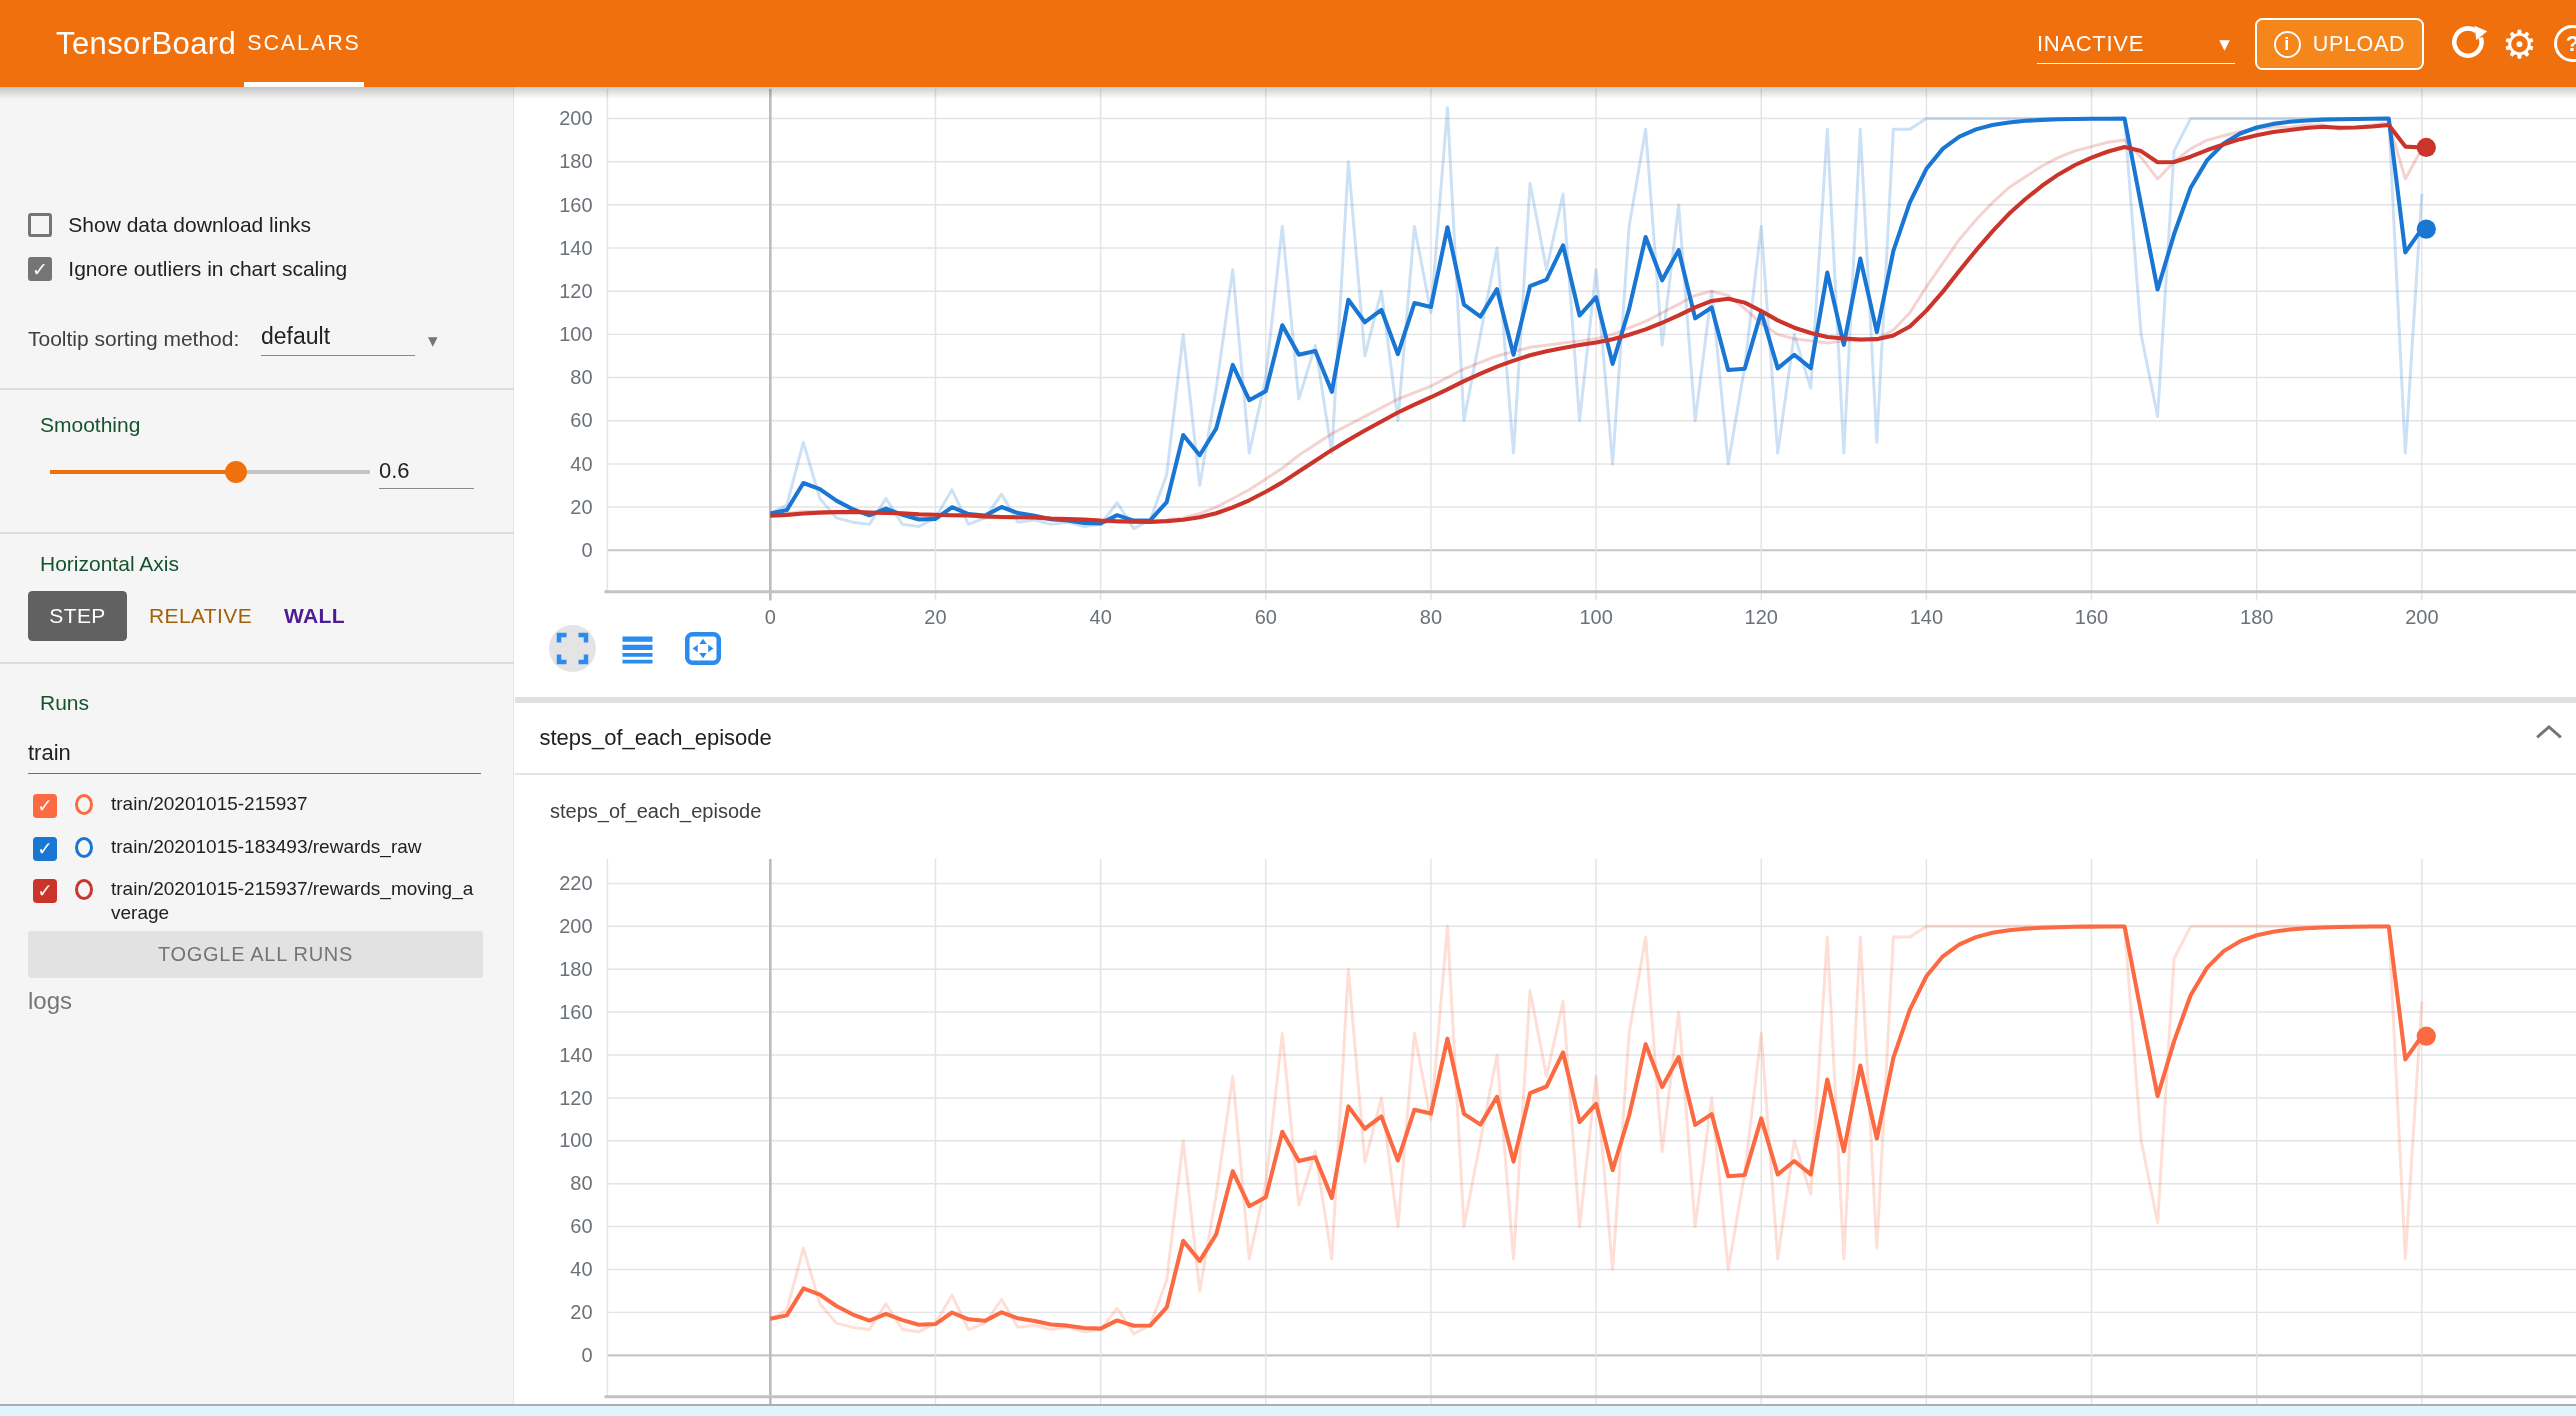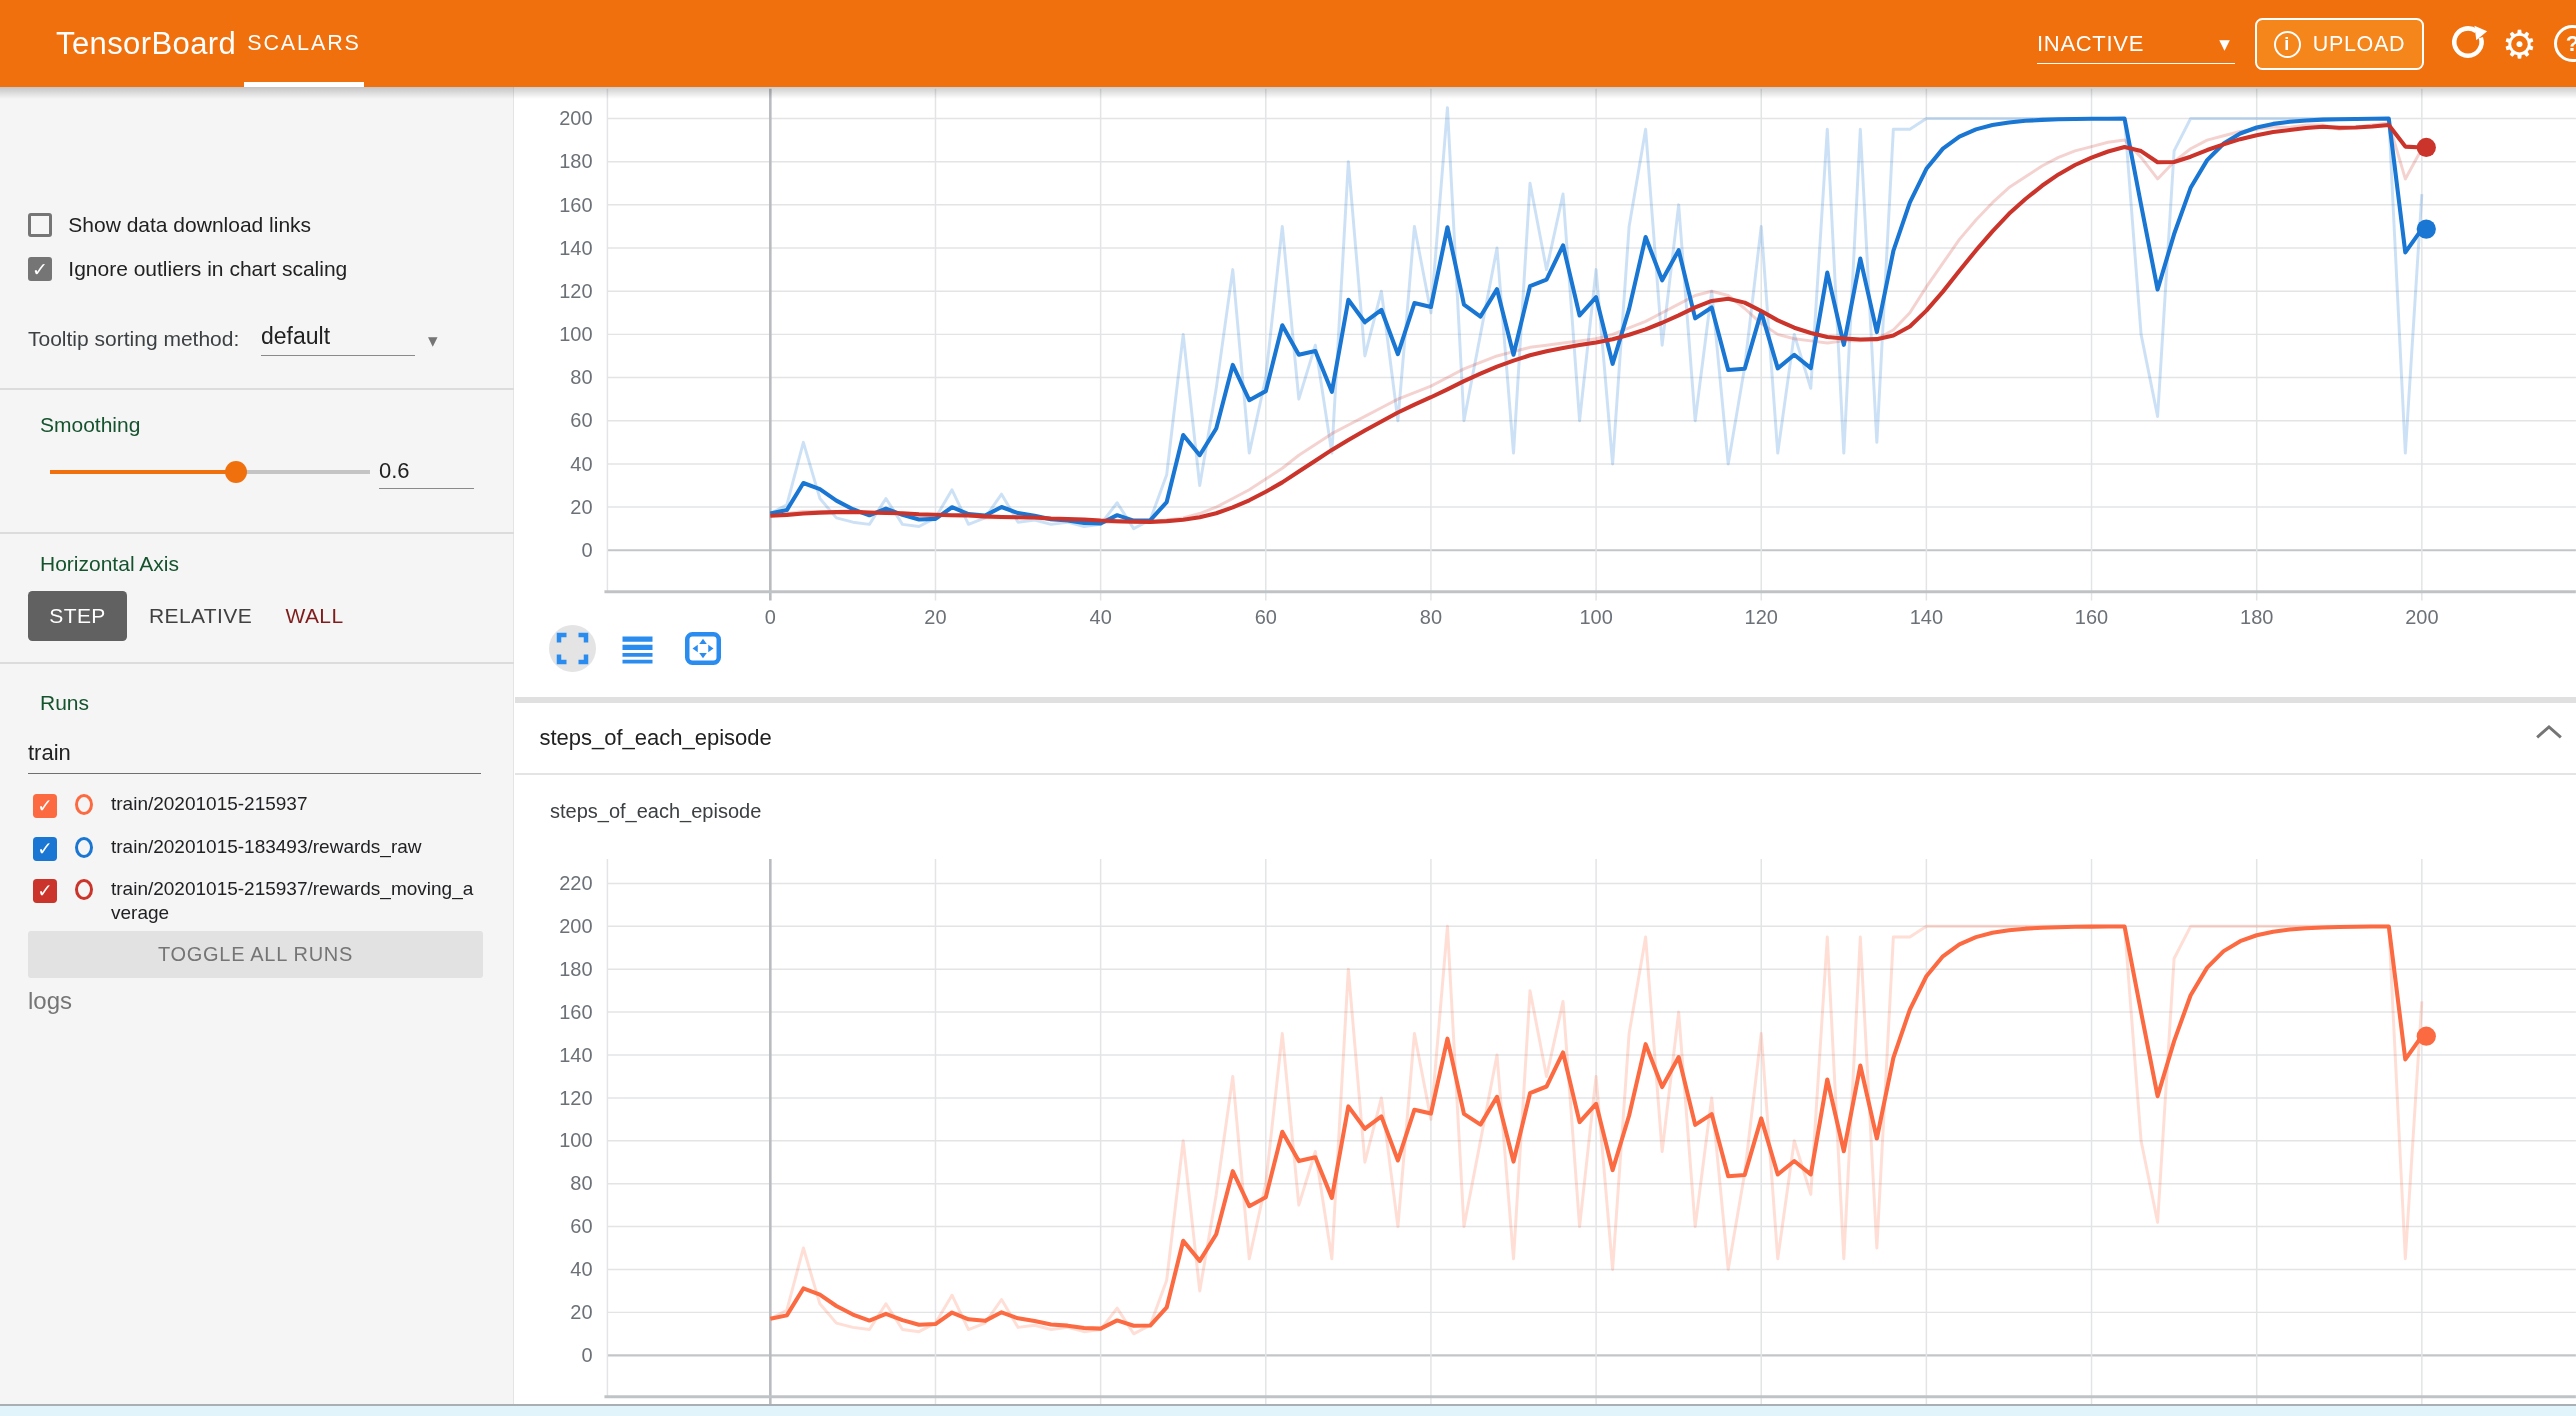--- a/index.html
+++ b/index.html
@@ -58,22 +58,22 @@
   #slider-knob { position:absolute; left:175px; top:-5.2px; width:22px; height:22px; border-radius:50%;
                  background:#f0700e; }
   #smoothing-value { position:absolute; left:379px; top:366px; width:95px; height:36px;
                      border:none; outline:none; background:transparent; border-bottom:1.5px solid #8a8a8a;
                      font-size:22px; color:#212121; font-family:Liberation Sans, sans-serif; }
 
   .axis-btn { position:absolute; top:504px; height:50px; display:flex; align-items:center;
               justify-content:center; font-size:21px; letter-spacing:0.4px; cursor:pointer;
               border-radius:4.4px; }
   #axis-step { left:28px; width:99px; background:#616161; color:#fff; }
-  #axis-relative { left:145px; width:111px; color:#404040;text-align:right; }
-  #axis-wall { left:276px; width:77px; color:#7f1d1d; }
+  #axis-relative { left:145px; width:111px; color:#a16207;text-align:right; }
+  #axis-wall { left:276px; width:77px; color:#4c1d95;font-weight:bold; }
 
   #runs-filter { position:absolute; left:28px; top:646px; width:453px; height:41px; border:none; outline:none;
                  background:transparent; border-bottom:1.5px solid #6f6f6f; font-size:22px; color:#212121;
                  font-family:"Liberation Sans",sans-serif; }
   .run-row { position:absolute; left:33px; display:flex; align-items:flex-start; gap:18px; cursor:pointer; }
   .run-cb { width:24px; height:24px; border-radius:3.7px; flex:0 0 auto; margin-top:1.5px;
             display:flex; align-items:center; justify-content:center; color:#fff; font-size:18.5px; }
   .run-ring { width:18px; height:21px; border:3px solid; border-radius:50%; flex:0 0 auto; margin-top:1.5px; }
   .run-label { font-size:19px; color:#202124; width:370px; word-break:break-all; line-height:24.4px; }
   #toggle-all-btn { position:absolute; left:28px; top:844px; width:455px; height:47px;

